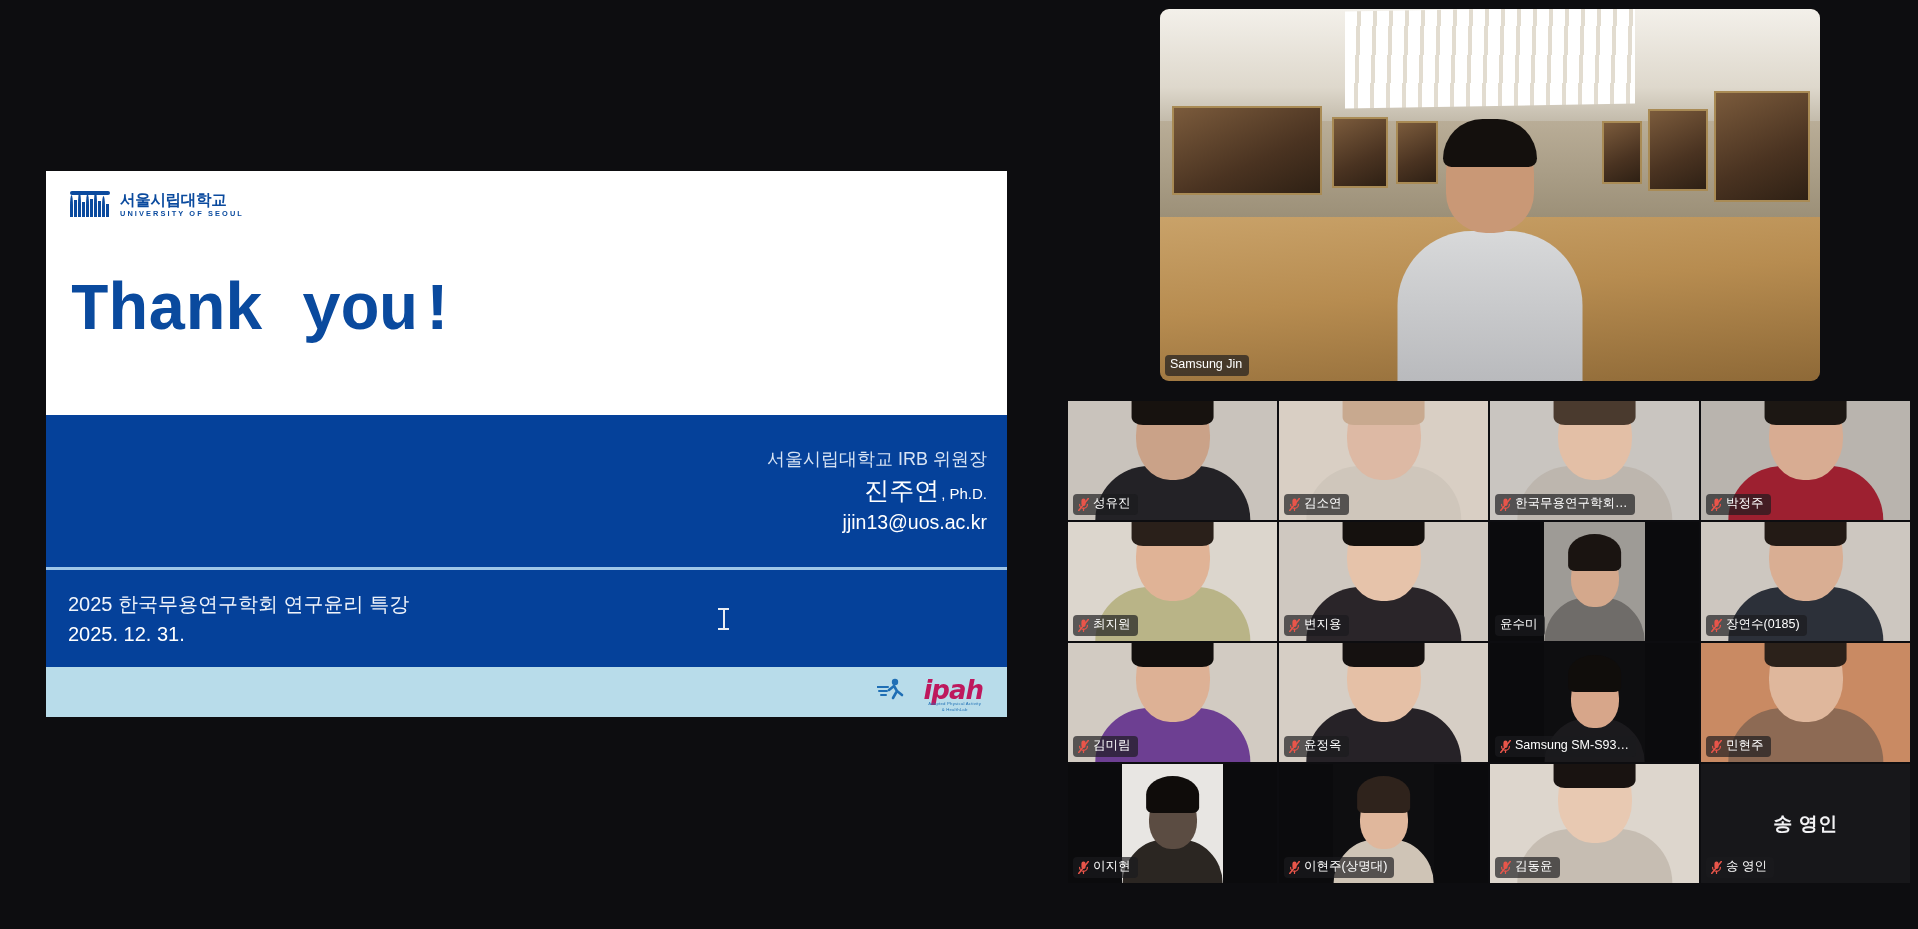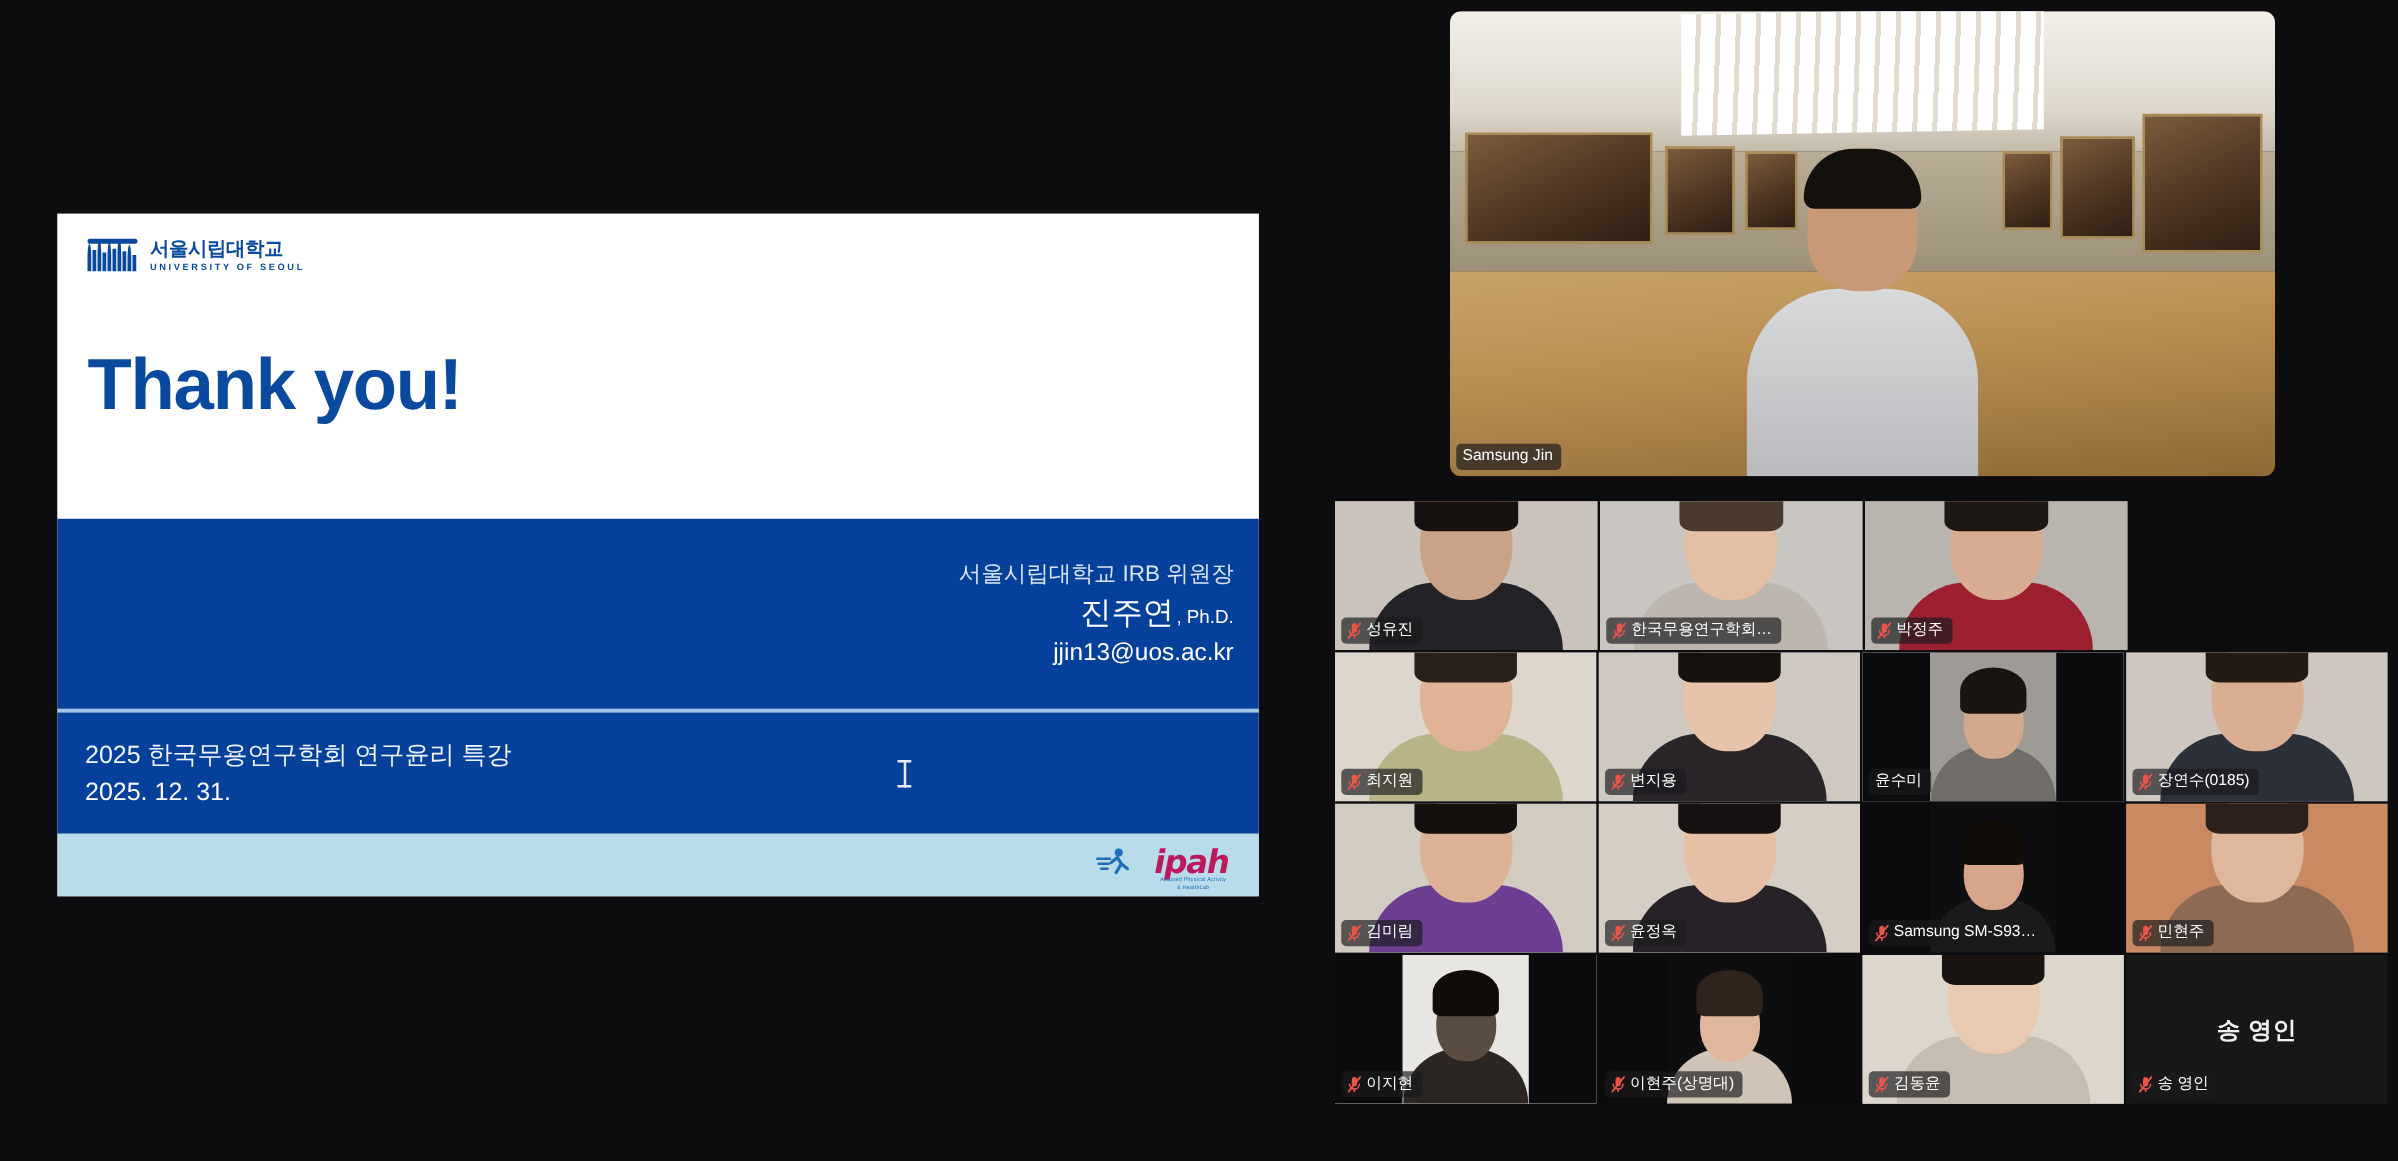--- a/index.html
+++ b/index.html
@@ -31,23 +31,23 @@
   .uos-mark i {
     position:absolute; bottom:0; width:3px; background:#0a4a9e; display:block;
   }
   .uos-mark i.dot { border-radius:50% 50% 0 0; }
   .uos-wordmark { display:flex; flex-direction:column; gap:2px; padding-top:1px; }
   .uos-ko { font-size:15.5px; font-weight:700; color:#0a4a9e; letter-spacing:-0.3px; line-height:1; }
   .uos-en { font-size:7.4px; font-weight:700; color:#0a4a9e; letter-spacing:2.1px; line-height:1; }
 
   .thanks {
     position:absolute; left:24px; top:108px;
-    font-size:58px; font-weight:700; color:#0a4a9e;
+    font-size:66px; font-weight:700; color:#0a4a9e;
     letter-spacing:-1px; line-height:1;
-    font-family:Liberation Sans, sans-serif;
+    font-family:Liberation Mono, monospace;
   }
 
   
   .band-contact {
     flex:0 0 152px; background:#05419a;
     position:relative;
     display:flex; flex-direction:column;
     align-items:flex-end; justify-content:center;
     padding-right:20px;
   }
@@ -305,20 +305,37 @@
             <div class="namebar">
         <svg class="mute-ico" viewBox="0 0 11 13">
   <rect x="3.4" y="0.6" width="4.2" height="7.4" rx="2.1" fill="#e8554a"></rect>
   <path d="M1.6 6.4 a3.9 3.9 0 0 0 7.8 0" stroke="#e8554a" stroke-width="1.25" fill="none" stroke-linecap="round"></path>
   <line x1="5.5" y1="10.2" x2="5.5" y2="12.4" stroke="#e8554a" stroke-width="1.25" stroke-linecap="round"></line>
   <line x1="0.7" y1="12.5" x2="10.3" y2="0.5" stroke="#e8554a" stroke-width="1.5" stroke-linecap="round"></line>
 </svg>
         <span class="nm">성유진</span>
       </div>
           </div>
+          <div class="tile" style="background: rgb(217, 207, 196);">
+            <div class="pv">
+        <div class="pv-bg" style="background:#d9cfc4;"></div>
+              <div class="pv-shoulders" style="width:155.4px;height:54px;background:#cfc6bb;"></div>
+        <div class="pv-head" style="width:74px;height:90.28px;bottom:40px;background:#ddb9a4;"></div>
+        <div class="pv-hair" style="width:82.88000000000001px;height:57.72px;bottom:94.75999999999999px;background:#c8a98f;"></div>
+      </div>
+            <div class="namebar">
+        <svg class="mute-ico" viewBox="0 0 11 13">
+  <rect x="3.4" y="0.6" width="4.2" height="7.4" rx="2.1" fill="#e8554a"></rect>
+  <path d="M1.6 6.4 a3.9 3.9 0 0 0 7.8 0" stroke="#e8554a" stroke-width="1.25" fill="none" stroke-linecap="round"></path>
+  <line x1="5.5" y1="10.2" x2="5.5" y2="12.4" stroke="#e8554a" stroke-width="1.25" stroke-linecap="round"></line>
+  <line x1="0.7" y1="12.5" x2="10.3" y2="0.5" stroke="#e8554a" stroke-width="1.5" stroke-linecap="round"></line>
+</svg>
+        <span class="nm">김소연</span>
+      </div>
+          </div>
           <div class="tile" style="background: rgb(201, 197, 192);">
             <div class="pv">
         <div class="pv-bg" style="background:#c9c5c0;"></div>
               <div class="pv-shoulders" style="width:155.4px;height:54px;background:#bdb6ae;"></div>
         <div class="pv-head" style="width:74px;height:90.28px;bottom:40px;background:#e3bfa6;"></div>
         <div class="pv-hair" style="width:82.88000000000001px;height:57.72px;bottom:94.75999999999999px;background:#4a3a2e;"></div>
       </div>
             <div class="namebar">
         <svg class="mute-ico" viewBox="0 0 11 13">
   <rect x="3.4" y="0.6" width="4.2" height="7.4" rx="2.1" fill="#e8554a"></rect>

